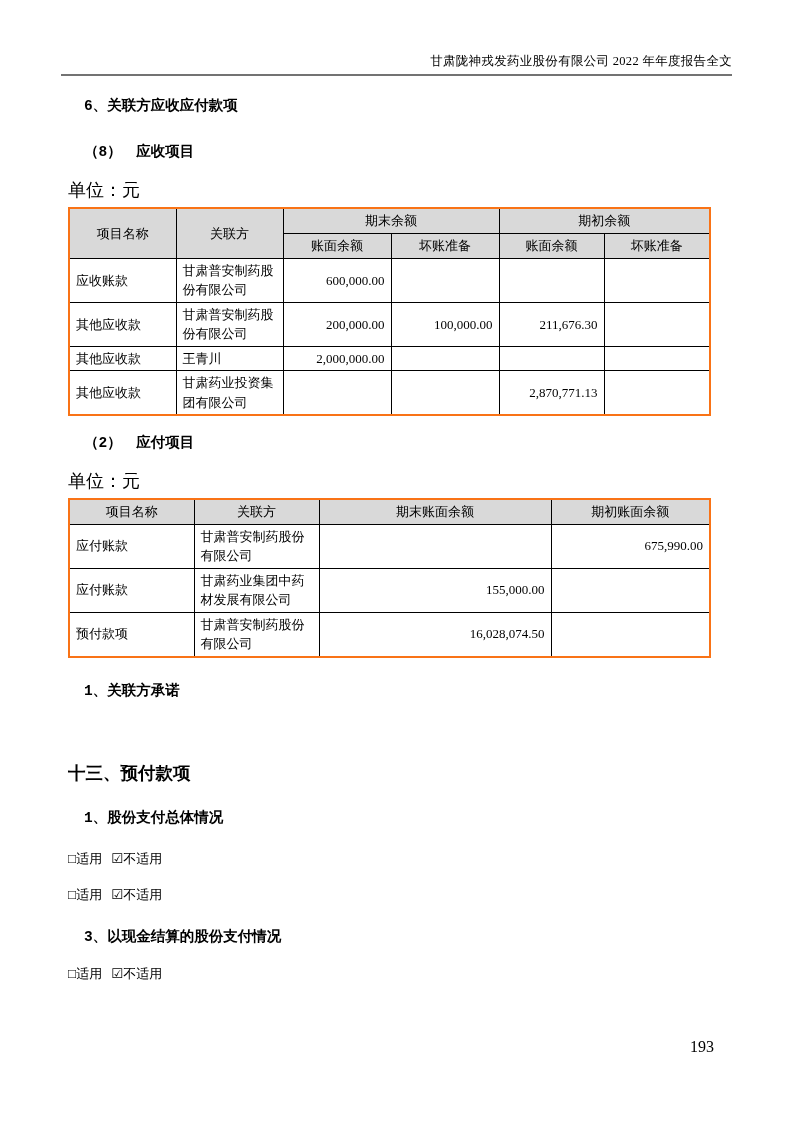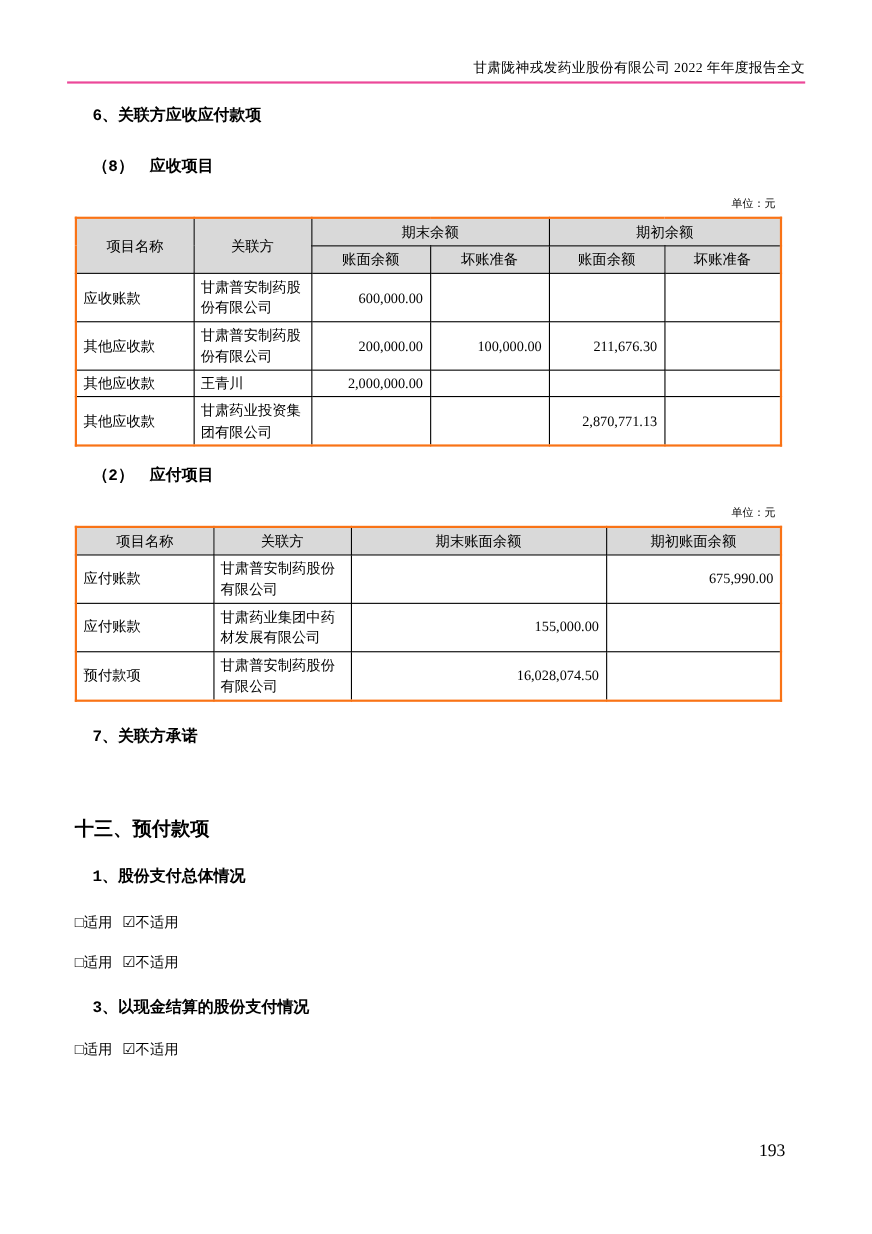--- a/index.html
+++ b/index.html
@@ -4,28 +4,28 @@
 <style>
   html,body { margin:0; padding:0; background:#ffffff; }
   .page {
     position:relative; width:793px; height:1122px; background:#ffffff;
     overflow:hidden; color:#000;
     font-family:"Liberation Serif","DejaVu Serif",serif;
   }
   .doc-header {
     position:absolute; top:0; left:61px; width:671px;
     padding-top:53px; padding-bottom:4px;
-    border-bottom:2px solid #ec4899;
+    border-bottom:2px solid #737373;
     text-align:right; font-size:12.5px; letter-spacing:0.3px;
   }
   .doc-body { position:absolute; top:77px; left:68px; width:641px; }
 
   .h-sec  { font-size:14.5px; font-weight:bold; margin:16px; line-height:1.2;font-family:Liberation Mono, monospace; }
   .h-big  { font-size:17.5px; font-weight:bold; margin:0; line-height:1.3; }
-  .unit-row { text-align:right; font-size:10px; padding-right:4px; }
+  .unit-row { text-align:left; font-size:18px; padding-right:4px; }
 
   .mt-21 { margin-top:21px; } .mt-29 { margin-top:29px; }
   .mt-16 { margin-top:16px; } .mt-5  { margin-top:5px; }
   .mt-19 { margin-top:19px; } .mt-25 { margin-top:25px; }
   .mt-61 { margin-top:61px; } .mt-62 { margin-top:62px; }
   .mt-24 { margin-top:24px; } .mt-20 { margin-top:20px; }
 
   table {
     border-collapse:collapse; width:641px; table-layout:fixed;
     font-size:13px; border:2px solid #f97316;
@@ -159,21 +159,21 @@
         </tr>
         <tr class="short">
           <td>预付款项</td>
           <td>甘肃普安制药股份有限公司</td>
           <td class="num">16,028,074.50</td>
           <td class="num"></td>
         </tr>
       </tbody>
     </table>
 
-    <h2 class="h-sec mt-25">7、关联方承诺</h2>
+    <h2 class="h-sec mt-25">1、关联方承诺</h2>
 
 
     <h1 class="h-big mt-62">十三、预付款项</h1>
 
     <h3 class="h-sec mt-25">1、股份支付总体情况</h3>
     <div class="check-row mt-24">
       <span class="grp"><span class="box">□</span><span>适用</span></span><span class="grp"><span class="box">☑</span><span>不适用</span></span>
     </div>
 
     <div class="check-row mt-20">

